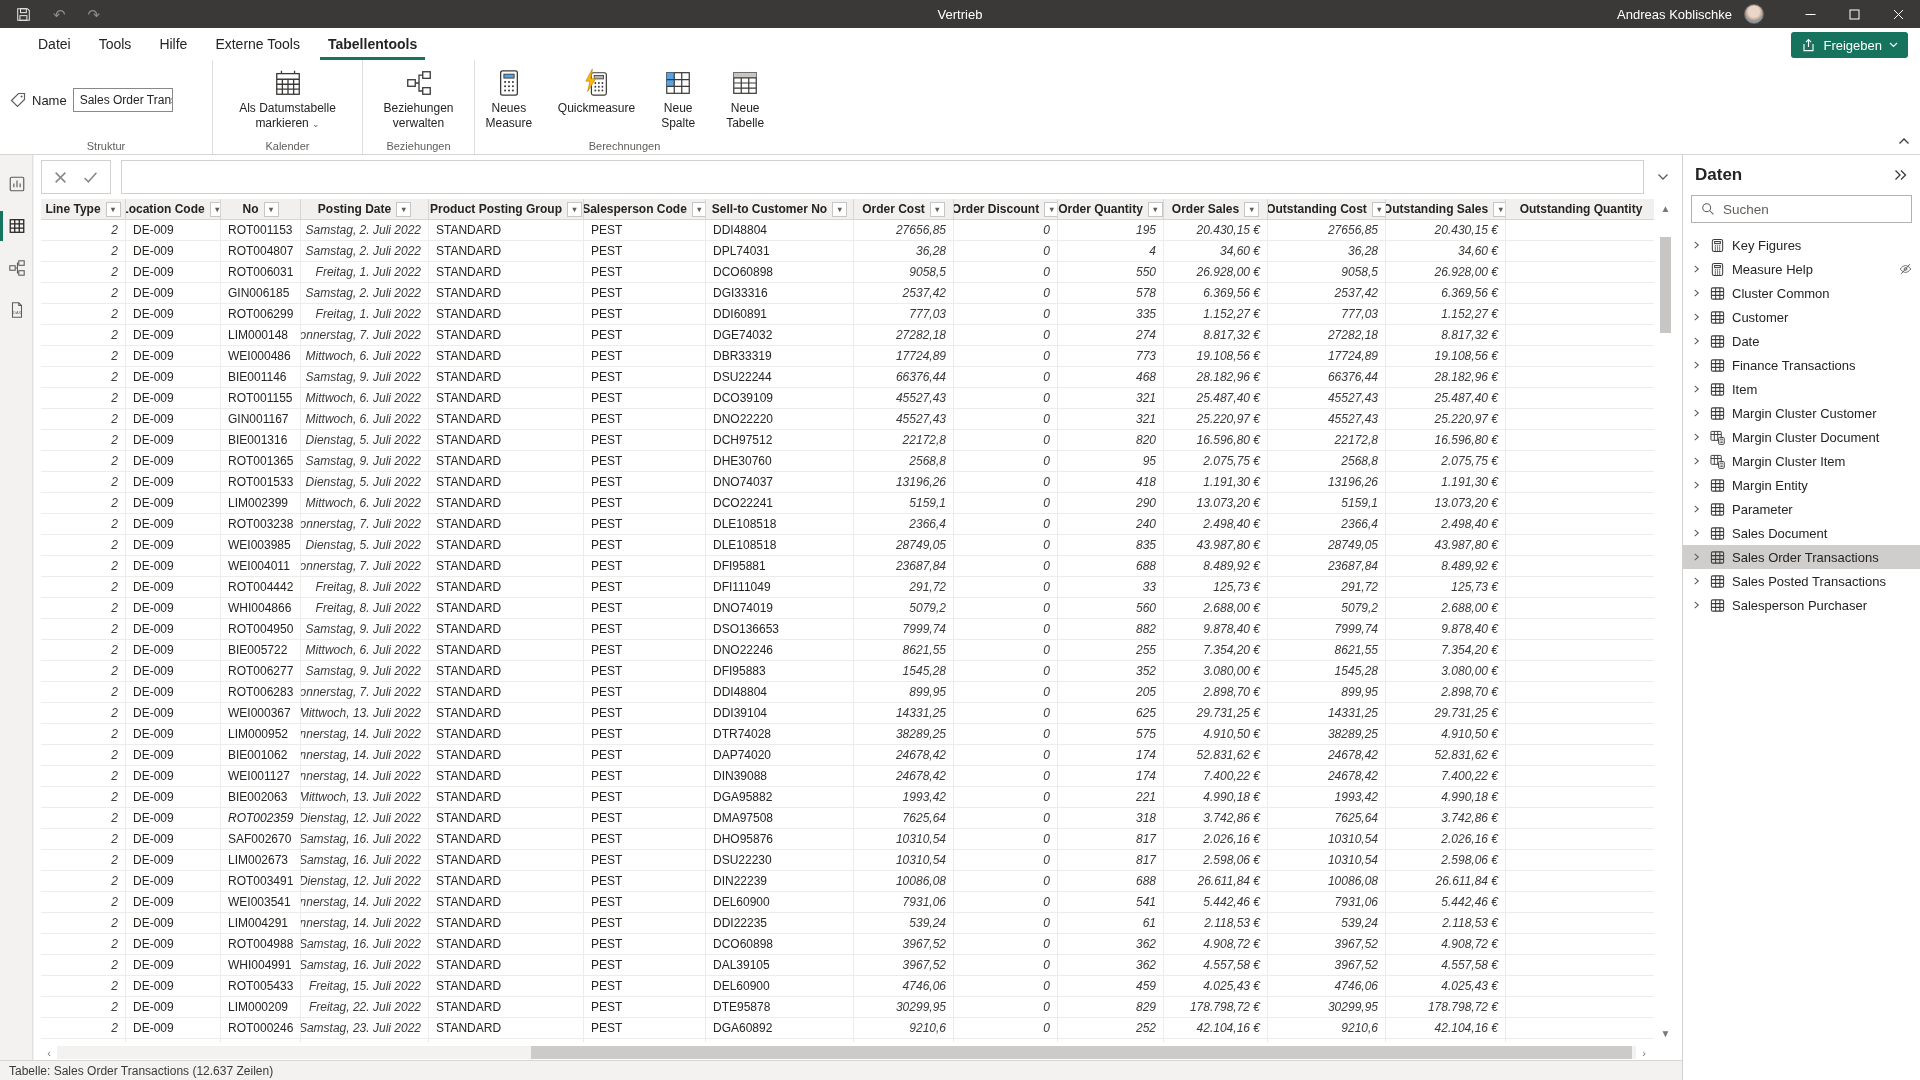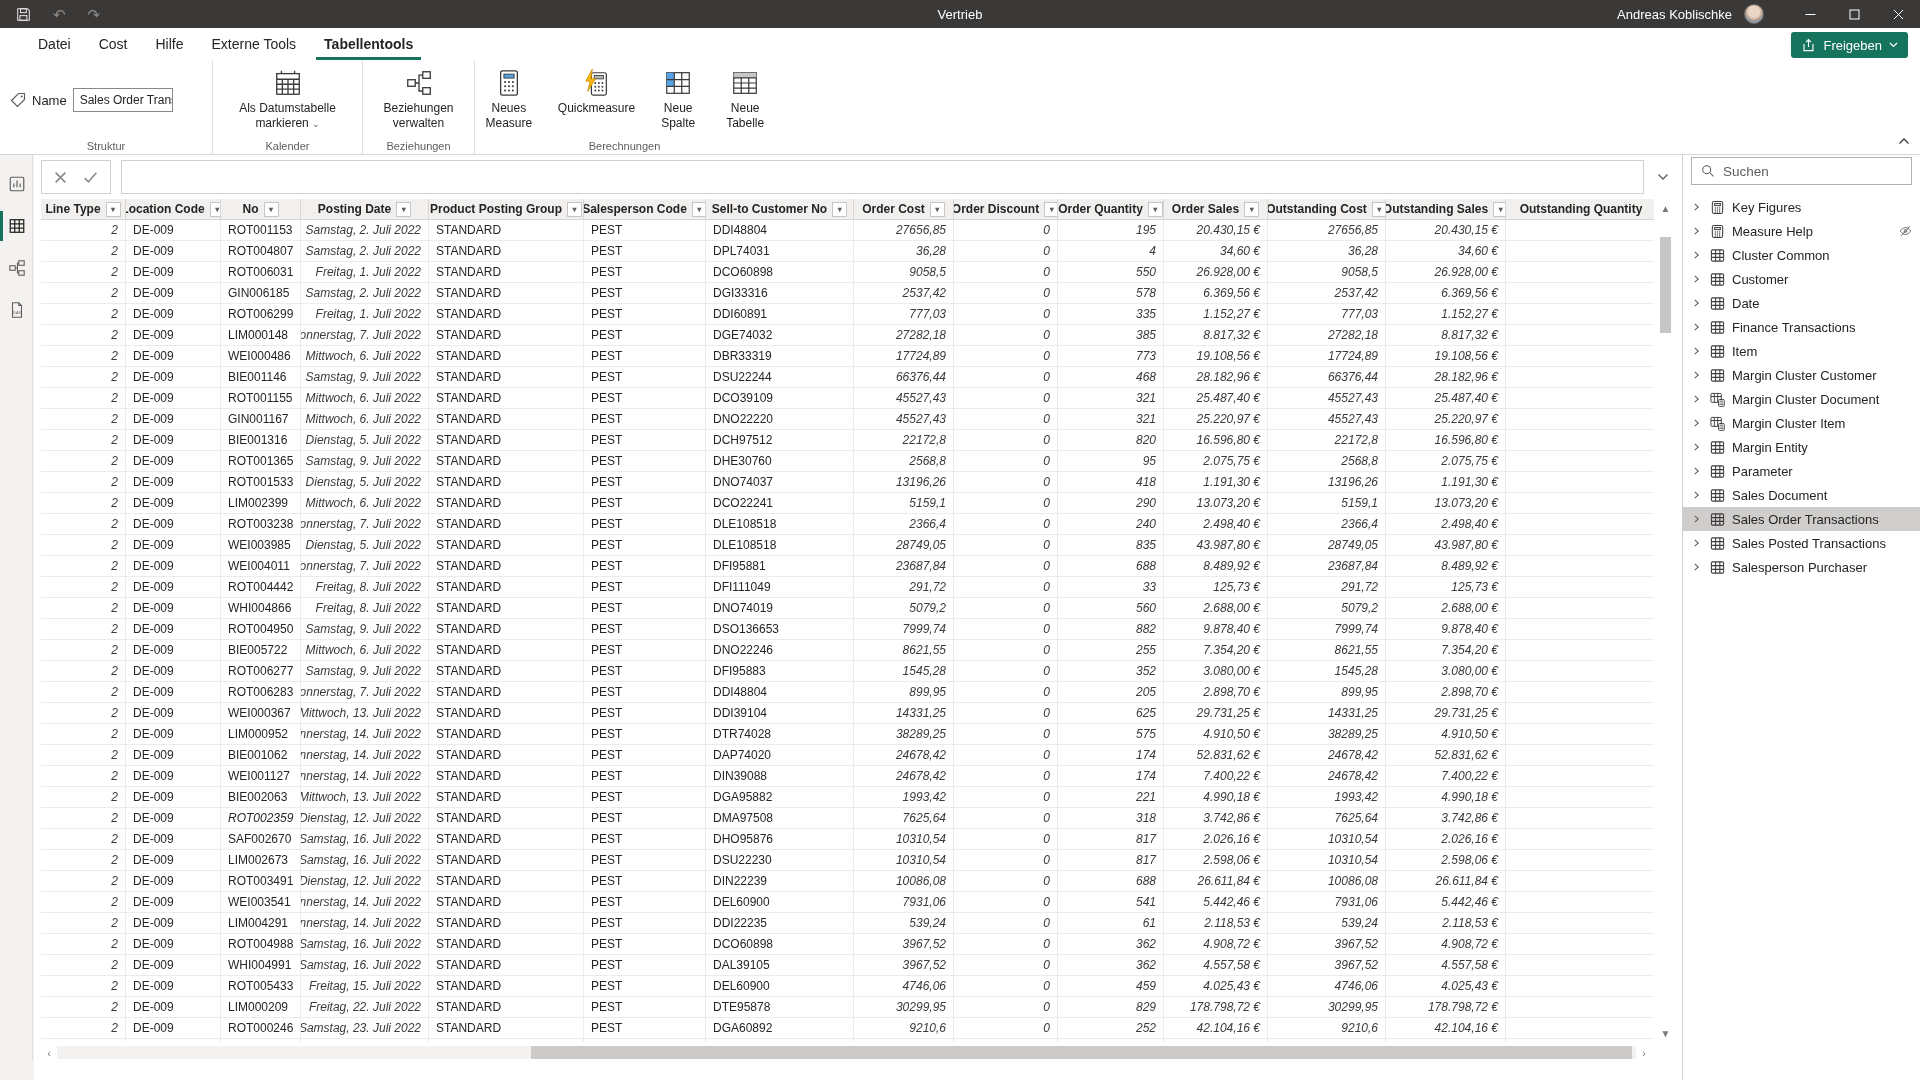--- a/index.html
+++ b/index.html
@@ -121,21 +121,21 @@
       <span class="winbtn">
         <svg width="11" height="11" viewBox="0 0 11 11">
             <path d="M1 1l9 9M10 1l-9 9" stroke="#fff" stroke-width="1"></path>
           </svg>
       </span>
     </div>
   </div>
 
   <div class="tabsrow">
     <div class="rtab">Datei</div>
-    <div class="rtab">Cost</div>
+    <div class="rtab">Tools</div>
     <div class="rtab">Hilfe</div>
     <div class="rtab">Externe Tools</div>
     <div class="rtab active">Tabellentools</div>
     <div class="share-btn">
       <span style="display:flex">
         <svg width="15" height="15" viewBox="0 0 16 16">
             <g fill="none" stroke="#fff" stroke-width="1.2">
               <path d="M3.2 6.5v7h9.6v-7"></path>
               <path d="M8 9.5V1.8M5.3 4.3 8 1.6l2.7 2.7"></path>
             </g>
@@ -478,21 +478,21 @@
             <div class="drow">
               <div class="cell num" style="width: 85px;">2</div>
               <div class="cell" style="width: 95px;">DE-009</div>
               <div class="cell" style="width: 80px;">LIM000148</div>
               <div class="cell num" style="width: 128px;">Donnerstag, 7. Juli 2022</div>
               <div class="cell" style="width: 155px;">STANDARD</div>
               <div class="cell" style="width: 122px;">PEST</div>
               <div class="cell" style="width: 148px;">DGE74032</div>
               <div class="cell num" style="width: 100px;">27282,18</div>
               <div class="cell num" style="width: 104px;">0</div>
-              <div class="cell num" style="width: 106px;">385</div>
+              <div class="cell num" style="width: 106px;">274</div>
               <div class="cell num" style="width: 104px;">8.817,32 €</div>
               <div class="cell num" style="width: 118px;">27282,18</div>
               <div class="cell num" style="width: 120px;">8.817,32 €</div>
               <div class="cell" style="width: 151px;"></div>
             </div>
             <div class="drow">
               <div class="cell num" style="width: 85px;">2</div>
               <div class="cell" style="width: 95px;">DE-009</div>
               <div class="cell" style="width: 80px;">WEI000486</div>
               <div class="cell num" style="width: 128px;">Mittwoch, 6. Juli 2022</div>
@@ -1046,22 +1046,33 @@
 
       <div class="hscroll">
         <div class="hs-arrow">‹</div>
         <div class="hs-track">
           <div class="hs-thumb"></div>
         </div>
         <div class="hs-arrow">›</div>
       </div>
     </div>
 
+    <div class="statusbar">
+      <span>Tabelle: Sales Order Transactions (12.637 Zeilen)</span>
+    </div>
 
     <div class="panel">
+      <div class="panel-head">
+        <span class="panel-title">Daten</span>
+        <span style="display:flex">
+          <svg width="15" height="12" viewBox="0 0 14 12">
+              <path d="M2 1.5 6.5 6 2 10.5M7.5 1.5 12 6 7.5 10.5" fill="none" stroke="#3b3a39" stroke-width="1.3"></path>
+            </svg>
+        </span>
+      </div>
       <div class="searchbox">
         <span style="display:flex">
           <svg width="14" height="14" viewBox="0 0 16 16">
               <circle cx="6.5" cy="6.5" r="4.5" fill="none" stroke="#605e5c" stroke-width="1.2"></circle>
               <path d="m10 10 4.2 4.2" stroke="#605e5c" stroke-width="1.2"></path>
             </svg>
         </span>
         <span class="search-ph">Suchen</span>
       </div>
       <div id="field-list">

